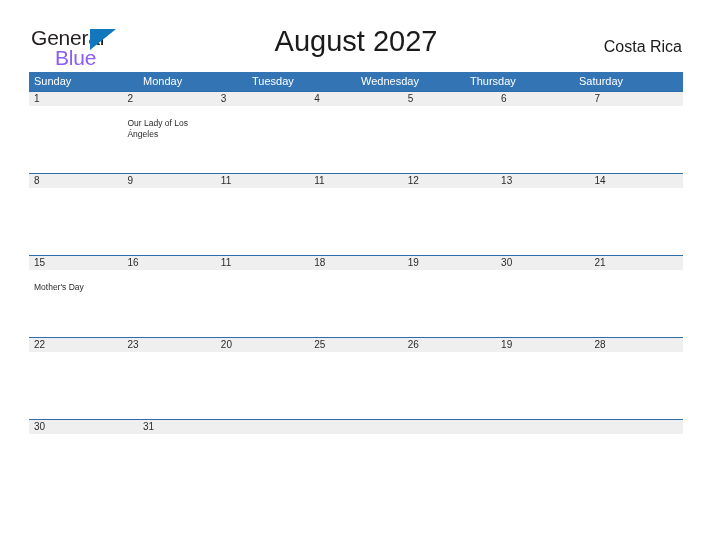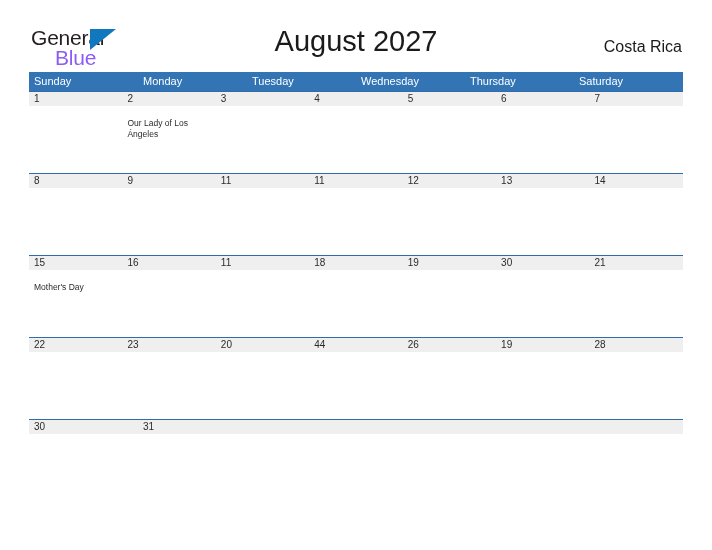--- a/index.html
+++ b/index.html
@@ -291,21 +291,21 @@
         </div>
         <div class="day">
           <div class="day-num">23</div>
           <div class="day-event"></div>
         </div>
         <div class="day">
           <div class="day-num">20</div>
           <div class="day-event"></div>
         </div>
         <div class="day">
-          <div class="day-num">44</div>
+          <div class="day-num">25</div>
           <div class="day-event"></div>
         </div>
         <div class="day">
           <div class="day-num">26</div>
           <div class="day-event"></div>
         </div>
         <div class="day">
           <div class="day-num">19</div>
           <div class="day-event"></div>
         </div>

